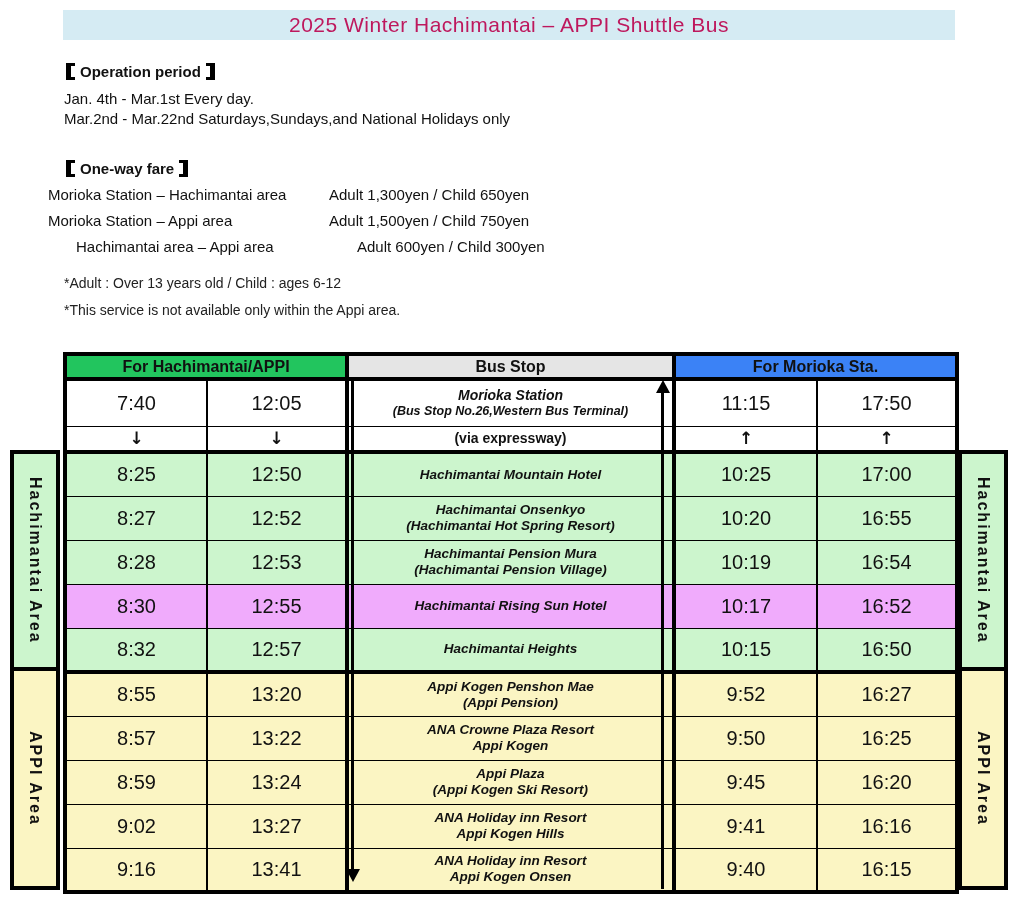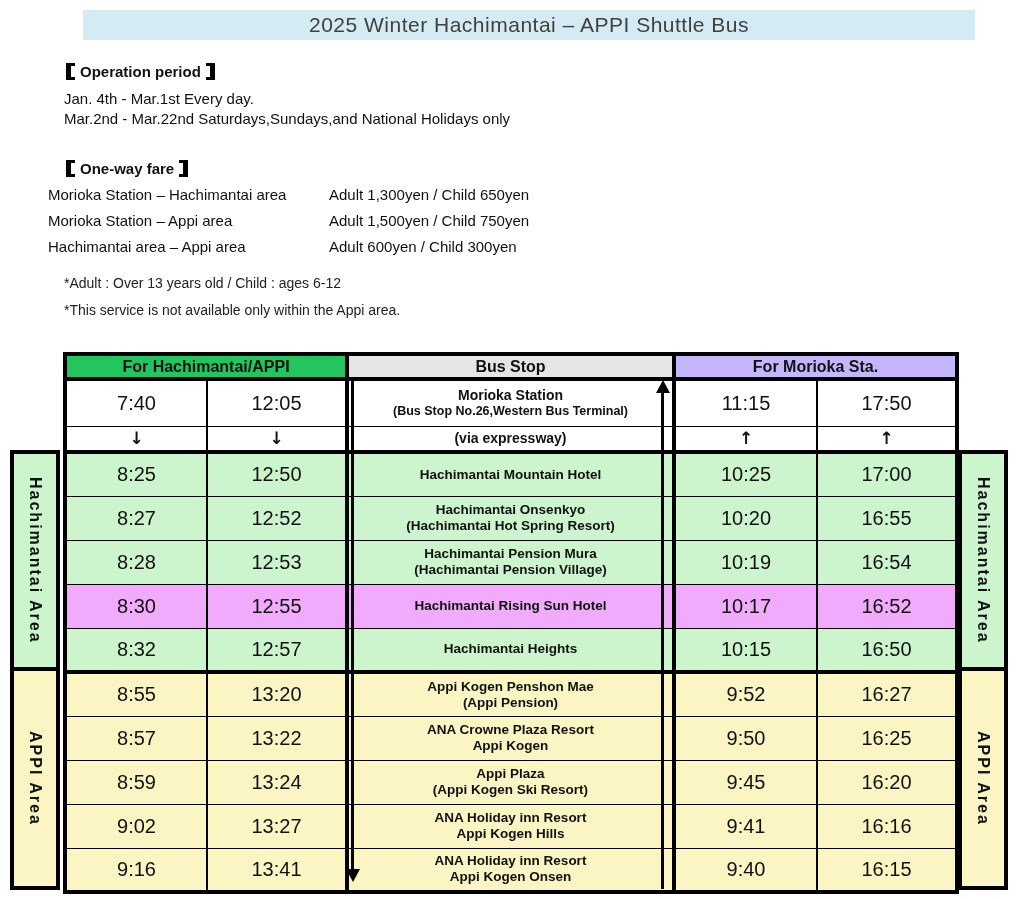--- a/index.html
+++ b/index.html
@@ -7,39 +7,39 @@
   .page {
     position:relative; width:1019px; height:899px; background:#ffffff;
     font-family:"Liberation Sans","DejaVu Sans",sans-serif; color:#111;
     overflow:hidden;
   }
 
   
   .title-bar {
     position:absolute; left:63px; top:10px; width:892px; height:30px;
     background:#d5ebf3; text-align:center; line-height:30px;
-    font-size:21px; letter-spacing:0.5px; color:#404040;margin-left:20px;
+    font-size:21px; letter-spacing:0.5px; color:#be185d;
   }
 
   
   .sec-heading { position:absolute; left:66px; font-size:15px; font-weight:bold; }
   .sec-heading.op   { top:63px; }
   .sec-heading.fare { top:160px; }
   .lbr, .rbr {
     display:inline-block; width:9px; height:17px; vertical-align:-3px;
   }
   .lbr { border-left:5px solid #000; border-top:3px solid #000; border-bottom:3px solid #000; margin-right:5px; }
   .rbr { border-right:5px solid #000; border-top:3px solid #000; border-bottom:3px solid #000; margin-left:5px; }
 
   .body-line { position:absolute; left:64px; font-size:15px; }
   .op1 { top:90px; }
   .op2 { top:110px; }
 
   .fare-row { position:absolute; left:48px; font-size:15px; }
-  .f1 { top:186px; } .f2 { top:212px; } .f3 { top:238px; }
+  .f1 { top:186px; } .f2 { top:212px; } .f3 { top:238px;margin-left:28px; }
   .fare-row .route { display:inline-block; width:281px; }
 
   .note-line { position:absolute; left:64px; font-size:14px; color:#222; }
   .n1 { top:275px; } .n2 { top:302px; }
 
   
   table.tt {
     position:absolute; left:63px; top:352px; width:892px;
     border-collapse:collapse; table-layout:fixed;
   }
@@ -54,21 +54,21 @@
   .bb { border-bottom-width:4px !important; }
   .rm { border-right-width:2px !important; }
 
   tr.hrow { height:25px; }
   th.hdr { background:#dce6f1; font-size:16px; font-weight:bold; }
   tr.morioka-row { height:47px; }
   tr.via-row { height:26px; }
   tr.data-row { height:44px; }
 
   td.time { font-size:20px; font-weight:normal; }
-  td.stop { font-weight:bold; }
+  td.stop { font-weight:bold;font-style:italic; }
   td.stop .sl { font-size:13.5px; line-height:16px; }
   .morioka-row td.stop .sl:first-child { font-size:14px; }
   .morioka-row td.stop .sl + .sl { font-size:12.5px; }
   td.arrowcell { font-size:17px; font-weight:bold; font-family:"DejaVu Sans",sans-serif; }
   td.vianote { font-size:14px; font-weight:bold; }
 
   
   .arrow-overlay {
     position:absolute; left:63px; top:352px; width:892px; height:538px;
     pointer-events:none;
@@ -127,21 +127,21 @@
       <col style="width:142px">
         <col style="width:140px">
         <col style="width:327px">
         <col style="width:143px">
         <col style="width:140px">
     </colgroup>
     <thead>
       <tr class="hrow">
         <th colspan="2" class="hdr lt rt tt4 bb" style="background: #22c55e;">For Hachimantai/APPI</th>
         <th class="hdr rt tt4 bb" style="background: #e5e5e5;">Bus Stop</th>
-        <th colspan="2" class="hdr rt tt4 bb" style="background: #c4b5fd;">For Morioka Sta.</th>
+        <th colspan="2" class="hdr rt tt4 bb" style="background: #3b82f6;">For Morioka Sta.</th>
       </tr>
     </thead>
     <tbody id="tt-body">
       <tr class="morioka-row">
         <td class="time lt rm">7:40</td>
         <td class="time rt">12:05</td>
         <td class="stop rt">
           <div class="sl">Morioka Station</div>
           <div class="sl">(Bus Stop No.26,Western Bus Terminal)</div>
         </td>

